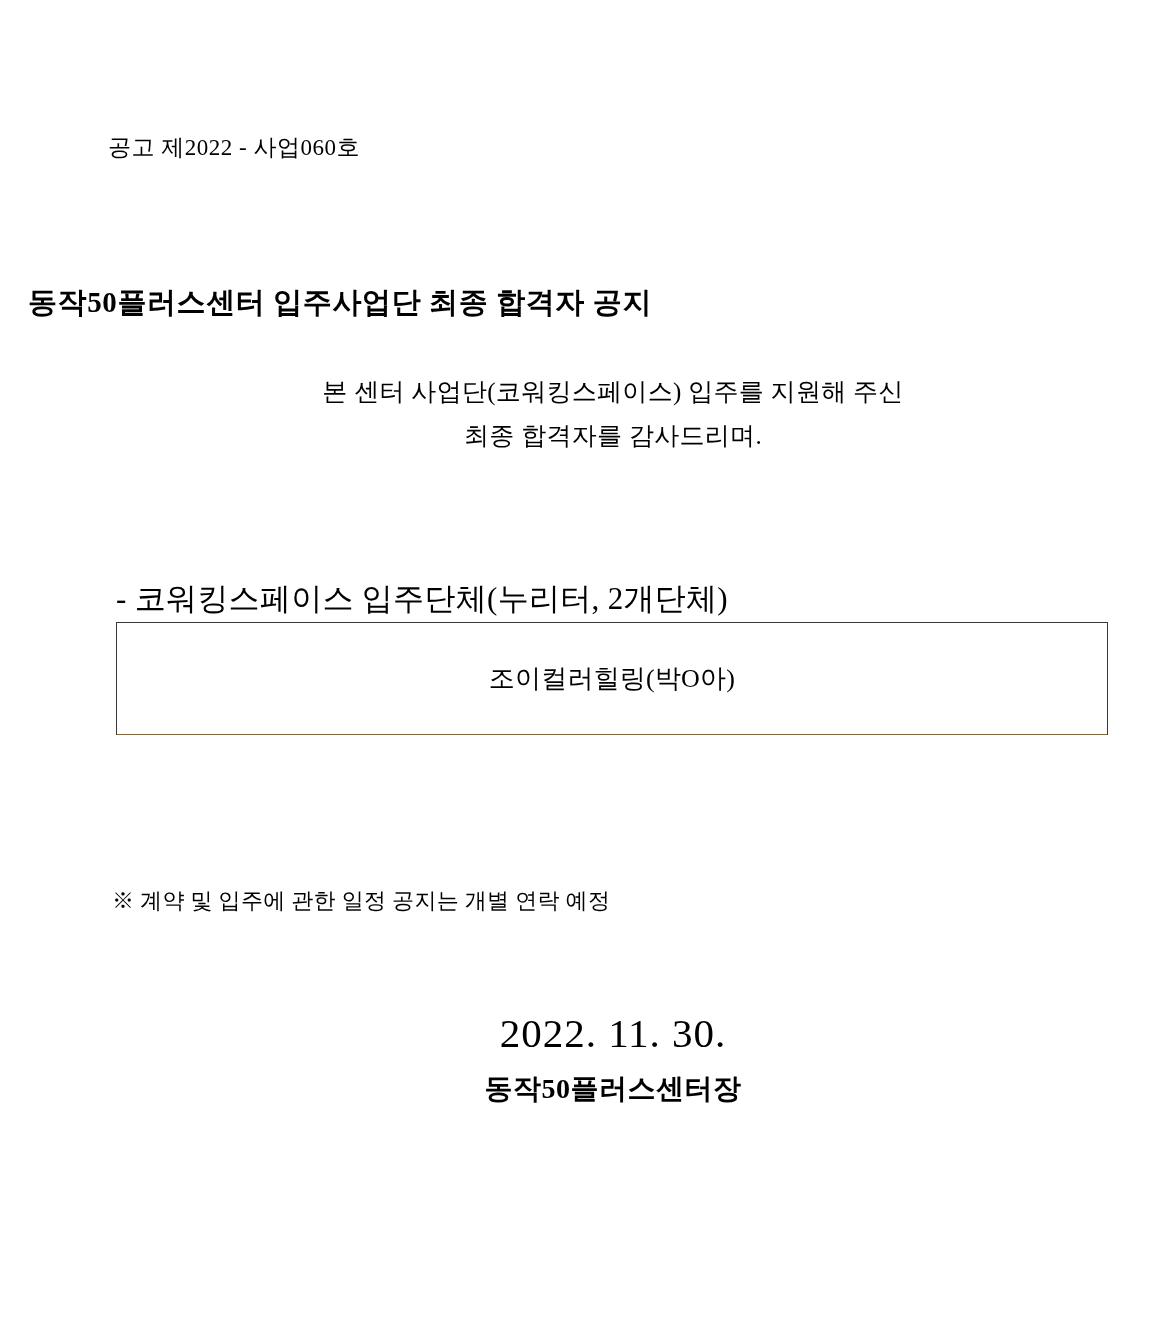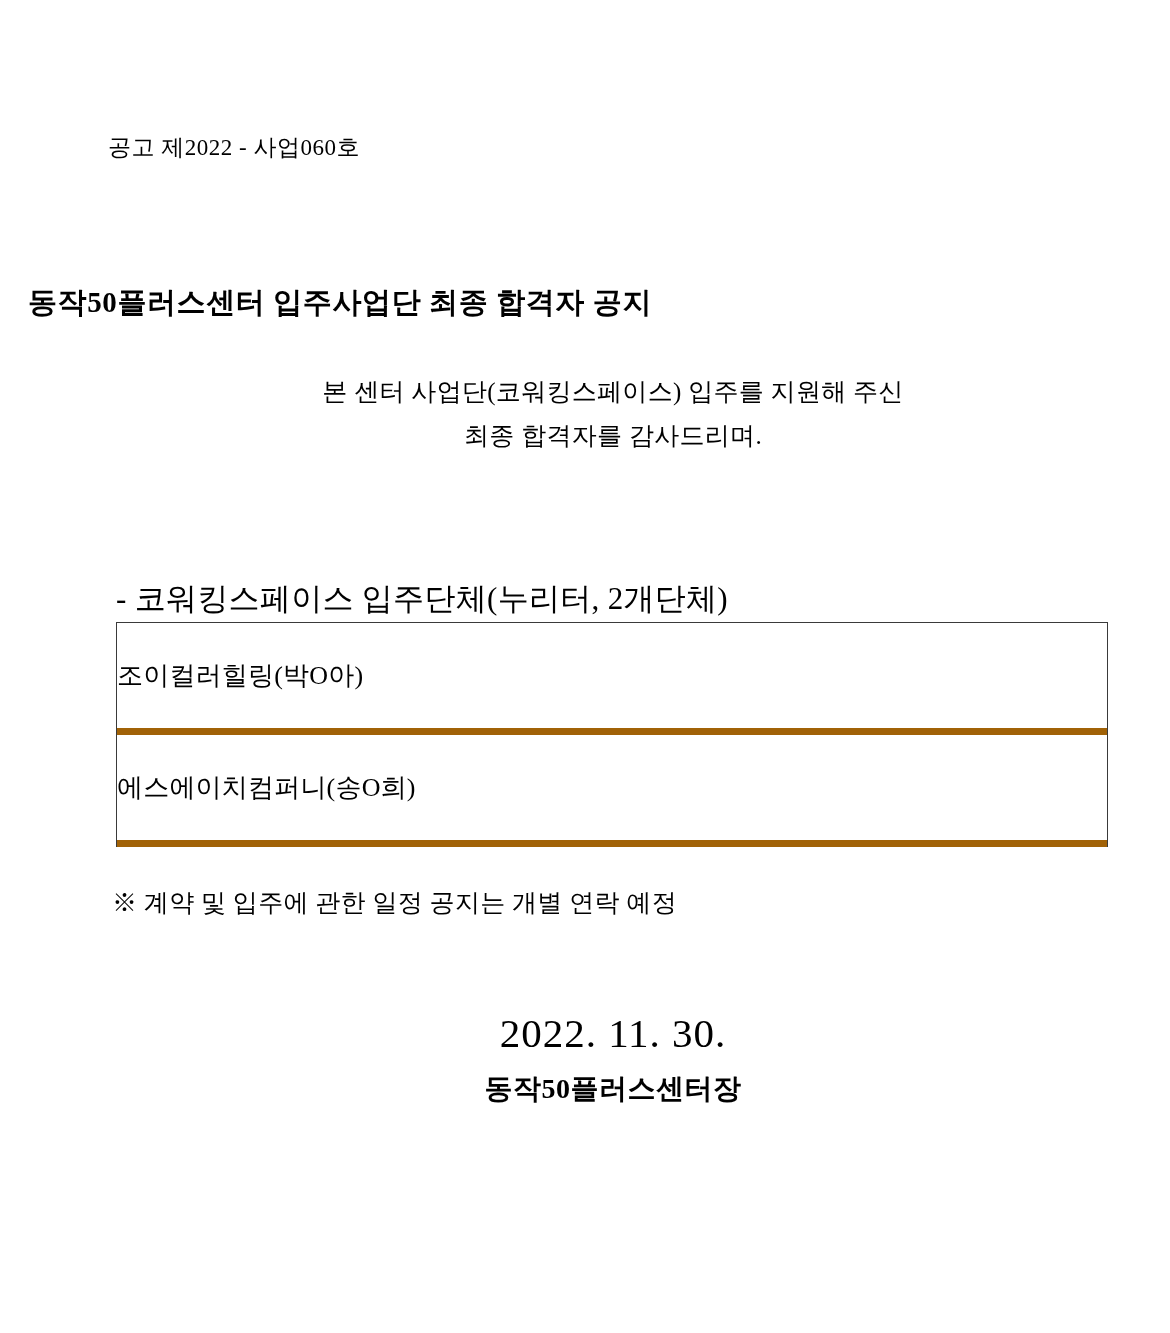--- a/index.html
+++ b/index.html
@@ -68,36 +68,36 @@
     position: absolute;
     left: 88px;
     top: 622px;
     width: 992px;
     border: 1px solid #3a3a3a;
     border-bottom: none;
     box-sizing: border-box;
   }
   .table .row {
     height: 112px;
-    border-bottom: 7px solid #a16207;
+    border-bottom: 1px solid #a16207;
     display: flex;
     align-items: center;
-    justify-content: flex-start;
+    justify-content: center;
     box-sizing: border-box;
   }
   .table .row .cell {
     font-size: 26px;
     letter-spacing: 0.2px;
   }
 
   .note {
     position: absolute;
     left: 84px;
     top: 886px;
-    font-size: 25px;
+    font-size: 22px;
     letter-spacing: 0.3px;
     white-space: nowrap;
   }
 
   .signature {
     position: absolute;
     left: 0;
     right: 0;
     top: 1006px;
     text-align: center;
@@ -127,23 +127,20 @@
     <div>본 센터 사업단(코워킹스페이스) 입주를 지원해 주신</div>
     <div>최종 합격자를 감사드리며.</div>
   </div>
 
   <div class="section-label">- 코워킹스페이스 입주단체(누리터, 2개단체)</div>
 
   <div class="table">
     <div class="row">
       <div class="cell">조이컬러힐링(박O아)</div>
     </div>
-    <div class="row">
-      <div class="cell">에스에이치컴퍼니(송O희)</div>
-    </div>
   </div>
 
   <div class="note">※ 계약 및 입주에 관한 일정 공지는 개별 연락 예정</div>
 
   <div class="signature">
     <div class="date">2022. 11. 30.</div>
     <div class="issuer">동작50플러스센터장</div>
   </div>
 
 </div>

